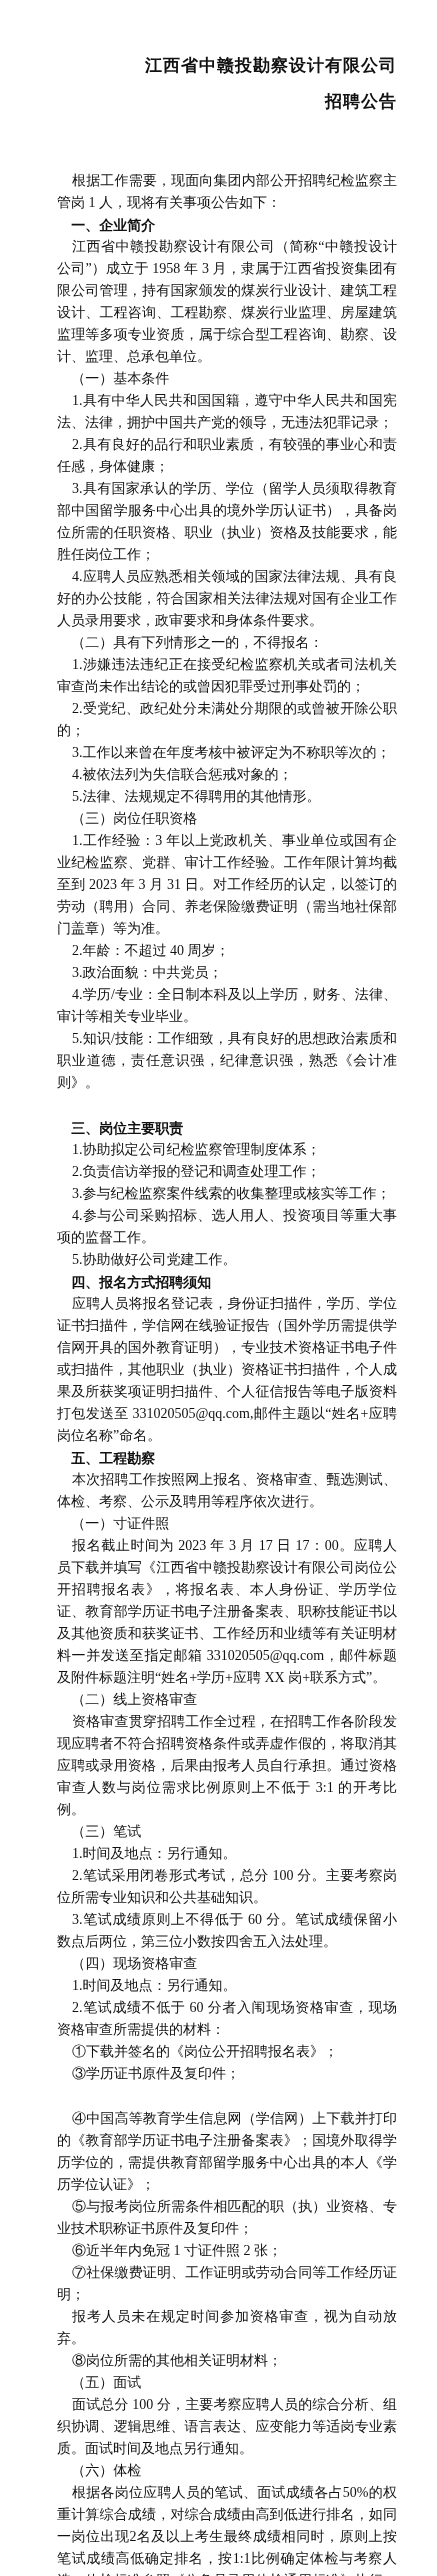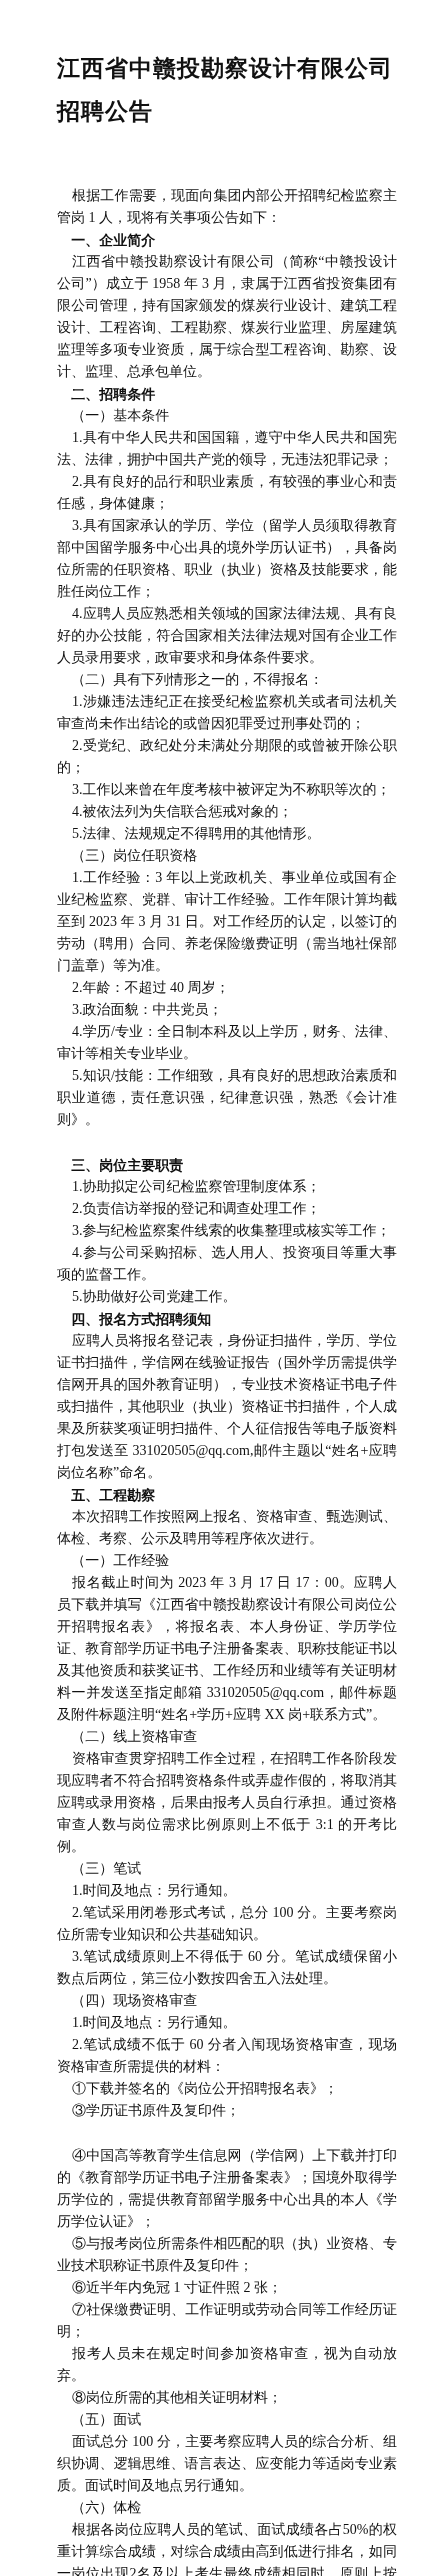--- a/index.html
+++ b/index.html
@@ -11,23 +11,23 @@
     width: 438px;
     min-height: 3575px;
     box-sizing: border-box;
     margin: 0 auto;
     background: #ffffff;
     padding: 55px 41px 31px 57px;
     font-family: "Liberation Serif", "DejaVu Serif", serif;
     color: #111111;
   }
   .title {
-    text-align: left;
+    text-align: right;
     font-weight: bold;
-    font-size: 23px;
+    font-size: 17px;
     line-height: 1.25;
     letter-spacing: 1px;
   }
   .title-1 { margin-bottom: 14.4px; }
   .title-2 { margin-bottom: 58px; }
   .blk {
     font-size: 14px;
     line-height: 22px;
     text-align: justify;
     word-break: break-all;
@@ -45,21 +45,20 @@
 <body>
 
 <div class="page">
   <div class="title title-1">江西省中赣投勘察设计有限公司</div>
   <div class="title title-2">招聘公告</div>
 
   <div id="doc-body">
       <div class="blk p">根据工作需要，现面向集团内部公开招聘纪检监察主管岗 1 人，现将有关事项公告如下：</div>
       <div class="blk h1">一、企业简介</div>
       <div class="blk p">江西省中赣投勘察设计有限公司（简称“中赣投设计公司”）成立于 1958 年 3 月，隶属于江西省投资集团有限公司管理，持有国家颁发的煤炭行业设计、建筑工程设计、工程咨询、工程勘察、煤炭行业监理、房屋建筑监理等多项专业资质，属于综合型工程咨询、勘察、设计、监理、总承包单位。</div>
-      <div class="blk h1">二、招聘条件</div>
       <div class="blk h2">（一）基本条件</div>
       <div class="blk p">1.具有中华人民共和国国籍，遵守中华人民共和国宪法、法律，拥护中国共产党的领导，无违法犯罪记录；</div>
       <div class="blk p">2.具有良好的品行和职业素质，有较强的事业心和责任感，身体健康；</div>
       <div class="blk p">3.具有国家承认的学历、学位（留学人员须取得教育部中国留学服务中心出具的境外学历认证书），具备岗位所需的任职资格、职业（执业）资格及技能要求，能胜任岗位工作；</div>
       <div class="blk p">4.应聘人员应熟悉相关领域的国家法律法规、具有良好的办公技能，符合国家相关法律法规对国有企业工作人员录用要求，政审要求和身体条件要求。</div>
       <div class="blk h2">（二）具有下列情形之一的，不得报名：</div>
       <div class="blk p">1.涉嫌违法违纪正在接受纪检监察机关或者司法机关审查尚未作出结论的或曾因犯罪受过刑事处罚的；</div>
       <div class="blk p">2.受党纪、政纪处分未满处分期限的或曾被开除公职的；</div>
       <div class="blk p">3.工作以来曾在年度考核中被评定为不称职等次的；</div>
       <div class="blk p">4.被依法列为失信联合惩戒对象的；</div>
@@ -74,21 +73,21 @@
       <div class="blk h1">三、岗位主要职责</div>
       <div class="blk p">1.协助拟定公司纪检监察管理制度体系；</div>
       <div class="blk p">2.负责信访举报的登记和调查处理工作；</div>
       <div class="blk p">3.参与纪检监察案件线索的收集整理或核实等工作；</div>
       <div class="blk p">4.参与公司采购招标、选人用人、投资项目等重大事项的监督工作。</div>
       <div class="blk p">5.协助做好公司党建工作。</div>
       <div class="blk h1">四、报名方式招聘须知</div>
       <div class="blk p">应聘人员将报名登记表，身份证扫描件，学历、学位证书扫描件，学信网在线验证报告（国外学历需提供学信网开具的国外教育证明），专业技术资格证书电子件或扫描件，其他职业（执业）资格证书扫描件，个人成果及所获奖项证明扫描件、个人征信报告等电子版资料打包发送至 331020505@qq.com,邮件主题以“姓名+应聘岗位名称”命名。</div>
       <div class="blk h1">五、工程勘察</div>
       <div class="blk p">本次招聘工作按照网上报名、资格审查、甄选测试、体检、考察、公示及聘用等程序依次进行。</div>
-      <div class="blk h2">（一）工作经验</div>
+      <div class="blk h2">（一）寸证件照</div>
       <div class="blk p">报名截止时间为 2023 年 3 月 17 日 17：00。应聘人员下载并填写《江西省中赣投勘察设计有限公司岗位公开招聘报名表》，将报名表、本人身份证、学历学位证、教育部学历证书电子注册备案表、职称技能证书以及其他资质和获奖证书、工作经历和业绩等有关证明材料一并发送至指定邮箱 331020505@qq.com，邮件标题及附件标题注明“姓名+学历+应聘 XX 岗+联系方式”。</div>
       <div class="blk h2">（二）线上资格审查</div>
       <div class="blk p">资格审查贯穿招聘工作全过程，在招聘工作各阶段发现应聘者不符合招聘资格条件或弄虚作假的，将取消其应聘或录用资格，后果由报考人员自行承担。通过资格审查人数与岗位需求比例原则上不低于 3:1 的开考比例。</div>
       <div class="blk h2">（三）笔试</div>
       <div class="blk p">1.时间及地点：另行通知。</div>
       <div class="blk p">2.笔试采用闭卷形式考试，总分 100 分。主要考察岗位所需专业知识和公共基础知识。</div>
       <div class="blk p">3.笔试成绩原则上不得低于 60 分。笔试成绩保留小数点后两位，第三位小数按四舍五入法处理。</div>
       <div class="blk h2">（四）现场资格审查</div>
       <div class="blk p">1.时间及地点：另行通知。</div>
       <div class="blk p">2.笔试成绩不低于 60 分者入闱现场资格审查，现场资格审查所需提供的材料：</div>

